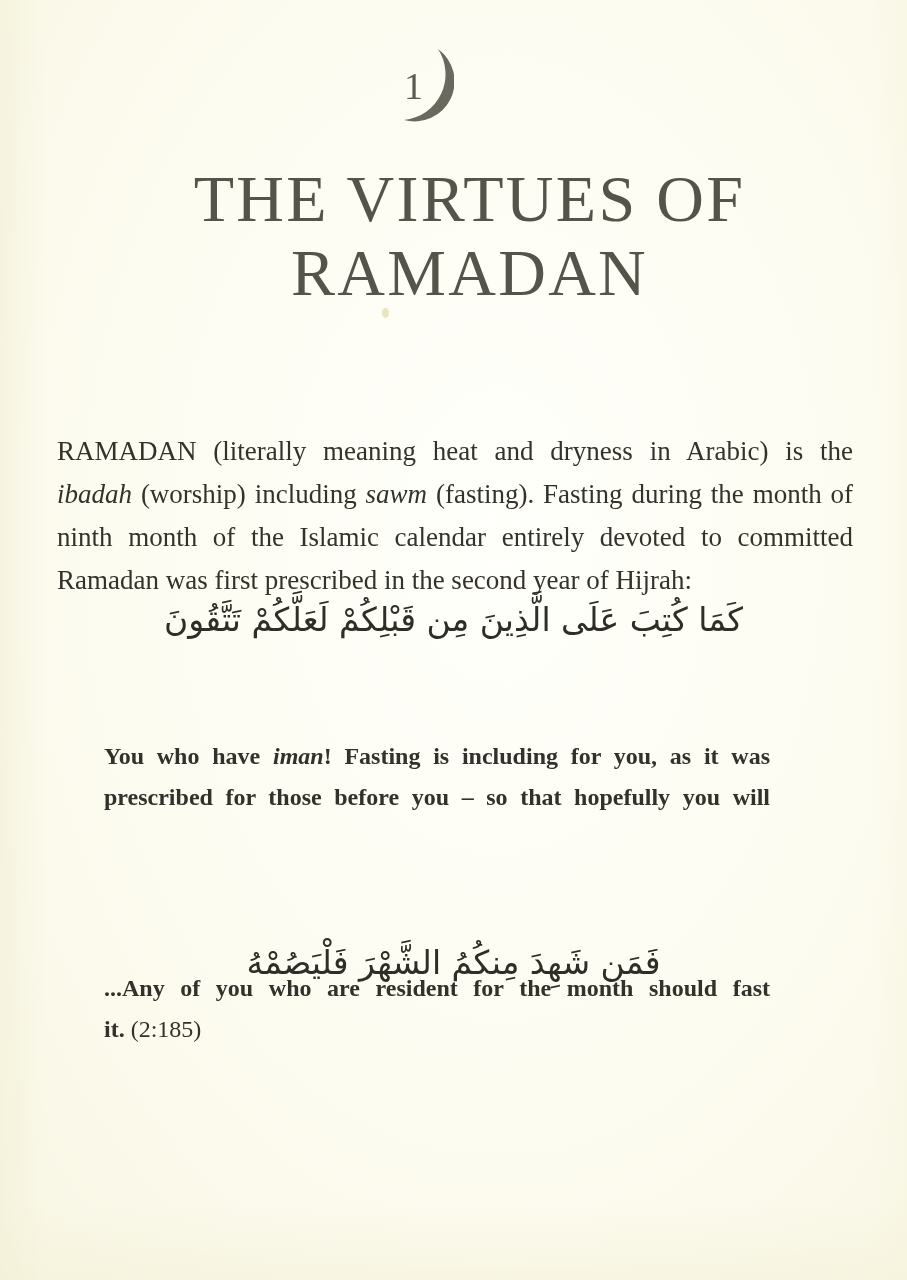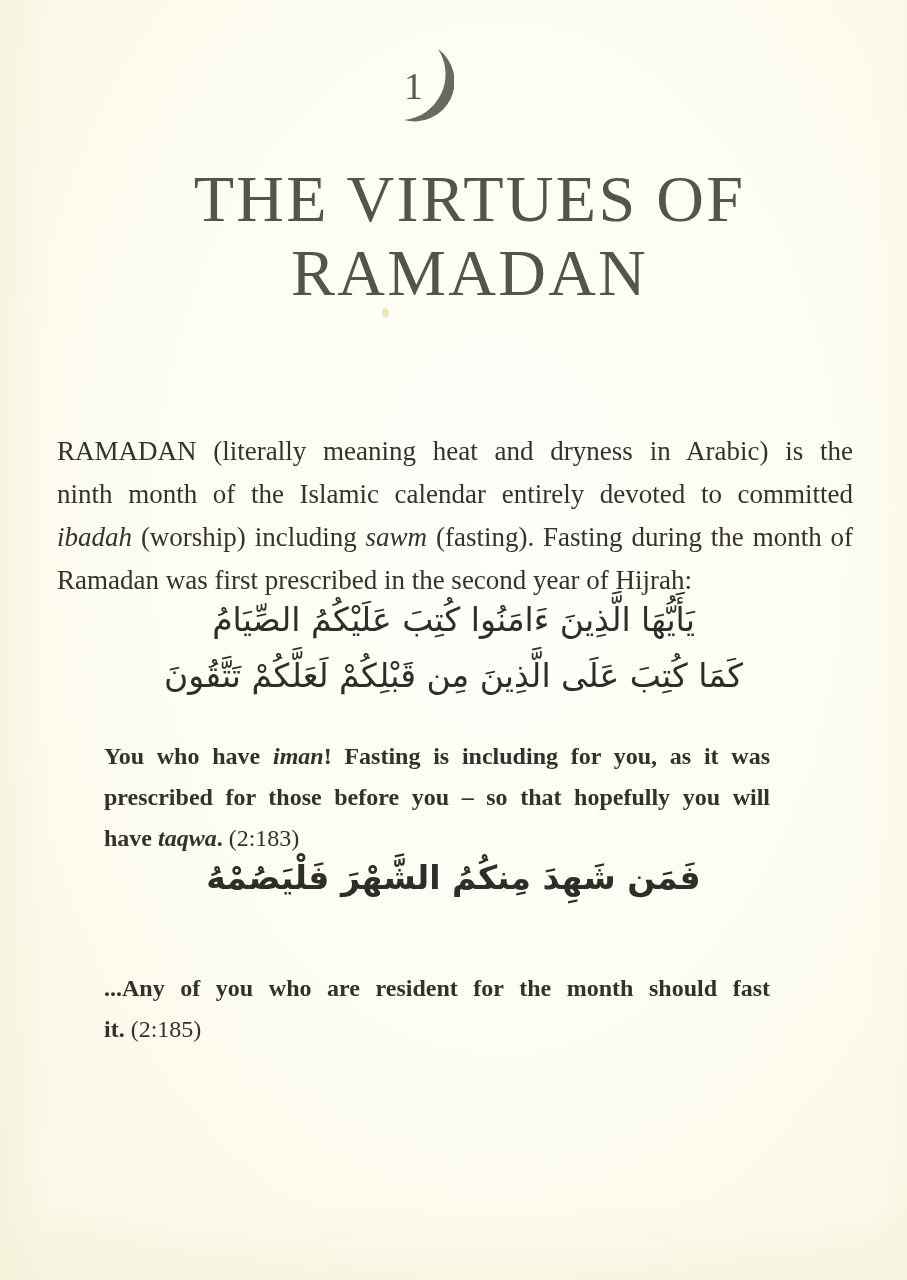--- a/index.html
+++ b/index.html
@@ -81,21 +81,21 @@
     left: 0;
     width: 100%;
     text-align: center;
     direction: rtl;
     font-family: "DejaVu Sans", sans-serif;
     font-size: 33px;
     line-height: 56px;
     color: #2e2d27;
   }
   .arabic-1 { top: 592px; }
-  .arabic-2 { top: 850px; font-weight: bold; }
+  .arabic-2 { top: 935px; }
 
   
   .quote {
     position: absolute;
     left: 104px;
     width: 666px;
     font-size: 24px;
     line-height: 41px;
     font-weight: 700;
     color: #32312b;
@@ -134,34 +134,32 @@
 
   <h1 class="title" style="margin:16px;">
     <div>THE VIRTUES OF</div>
     <div>RAMADAN</div>
   </h1>
 
   <div class="speck"></div>
 
   <section class="intro">
     <div class="line-just">RAMADAN (literally meaning heat and dryness in Arabic) is the</div>
+    <div class="line-just"><span class="italic">ibadah</span><span> (worship) including </span><span class="italic">sawm</span><span> (fasting). Fasting during the month of</span></div>
     <div class="line-just">ninth month of the Islamic calendar entirely devoted to committed</div>
-    <div class="line-just"><span class="italic">ibadah</span><span> (worship) including </span><span class="italic">sawm</span><span> (fasting). Fasting during the month of</span></div>
     <div>Ramadan was first prescribed in the second year of Hijrah:</div>
   </section>
 
   <section class="arabic arabic-1">
-    <div>يَأَيُّهَا الَّذِينَ ءَامَنُوا كُتِبَ عَلَيْكُمُ الصِّيَامُ</div>
     <div>كَمَا كُتِبَ عَلَى الَّذِينَ مِن قَبْلِكُمْ لَعَلَّكُمْ تَتَّقُونَ</div>
   </section>
 
   <blockquote class="quote quote-1">
     <div class="line-just"><span>You who have </span><span class="italic">iman</span><span>! Fasting is including for you, as it was</span></div>
     <div class="line-just">prescribed for those before you – so that hopefully you will</div>
-    <div><span>have </span><span class="italic">taqwa</span><span>. </span><span class="ref">(2:183)</span></div>
   </blockquote>
 
   <section class="arabic arabic-2">
     <div>فَمَن شَهِدَ مِنكُمُ الشَّهْرَ فَلْيَصُمْهُ</div>
   </section>
 
   <blockquote class="quote quote-2">
     <div class="line-just">...Any of you who are resident for the month should fast</div>
     <div><span>it. </span><span class="ref">(2:185)</span></div>
   </blockquote>

